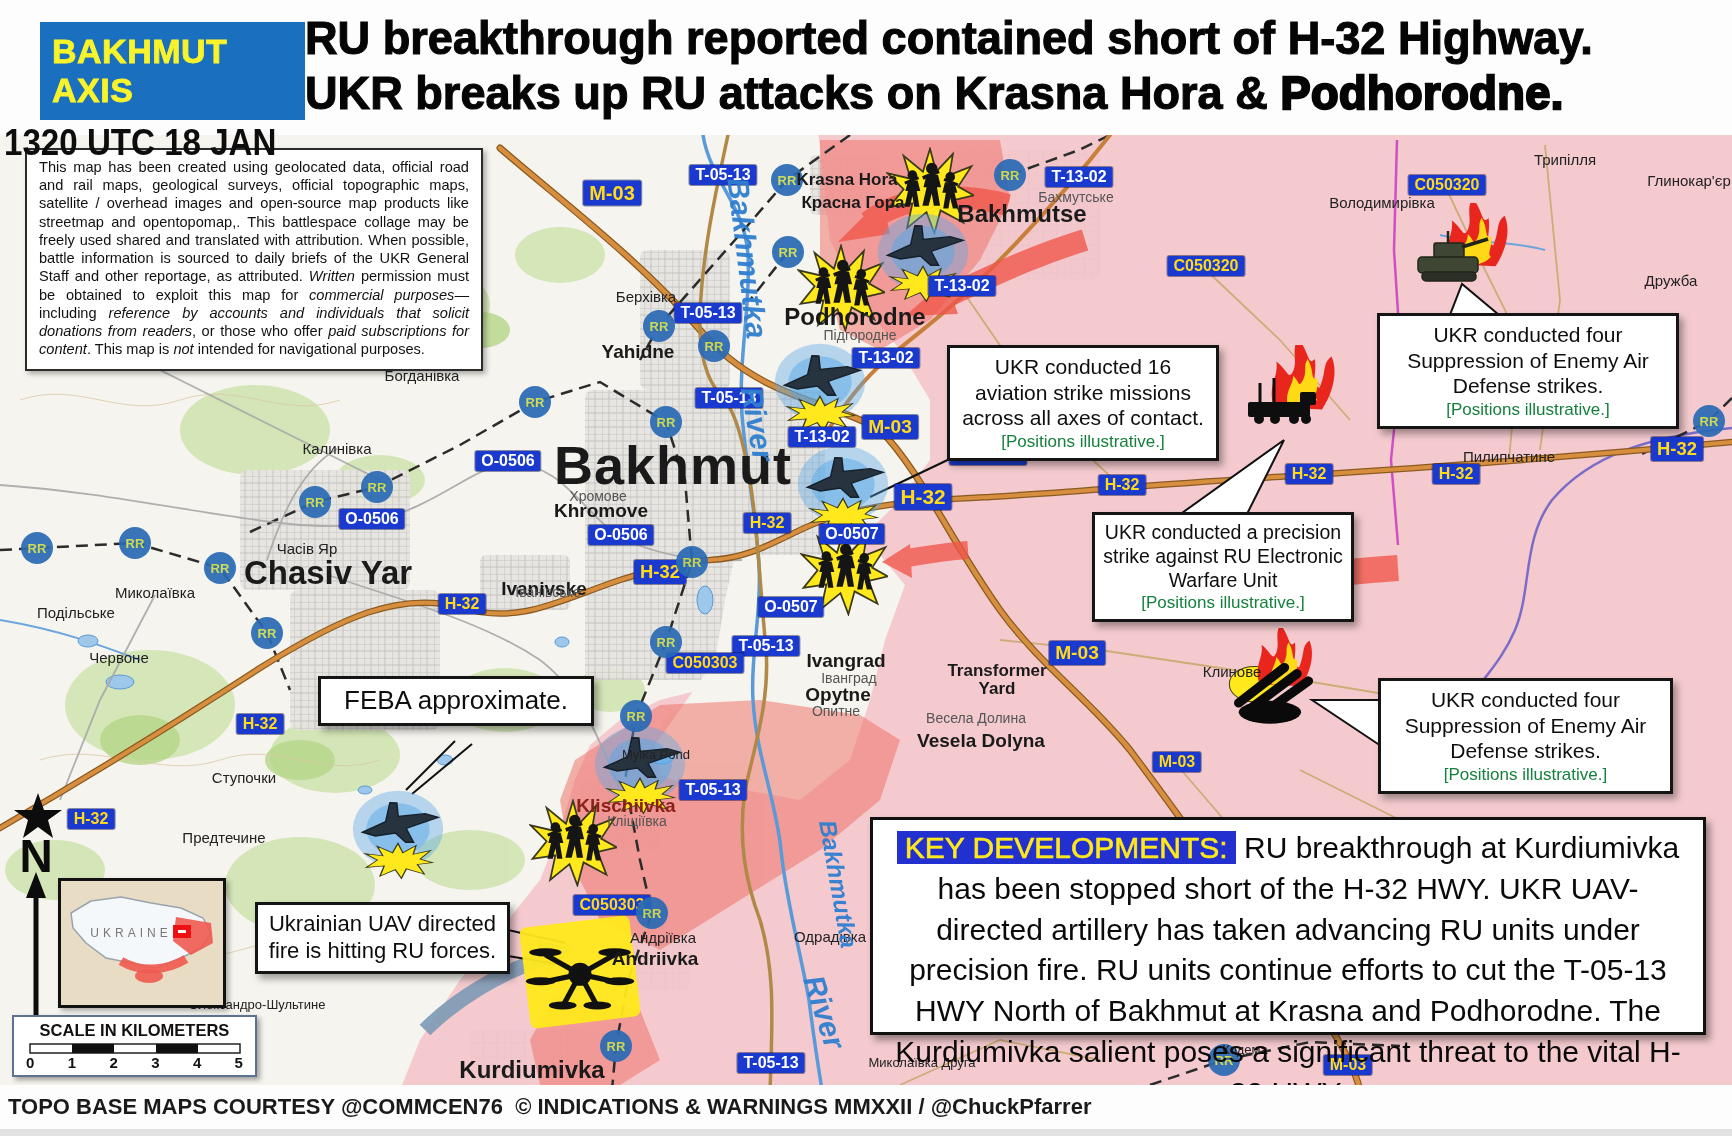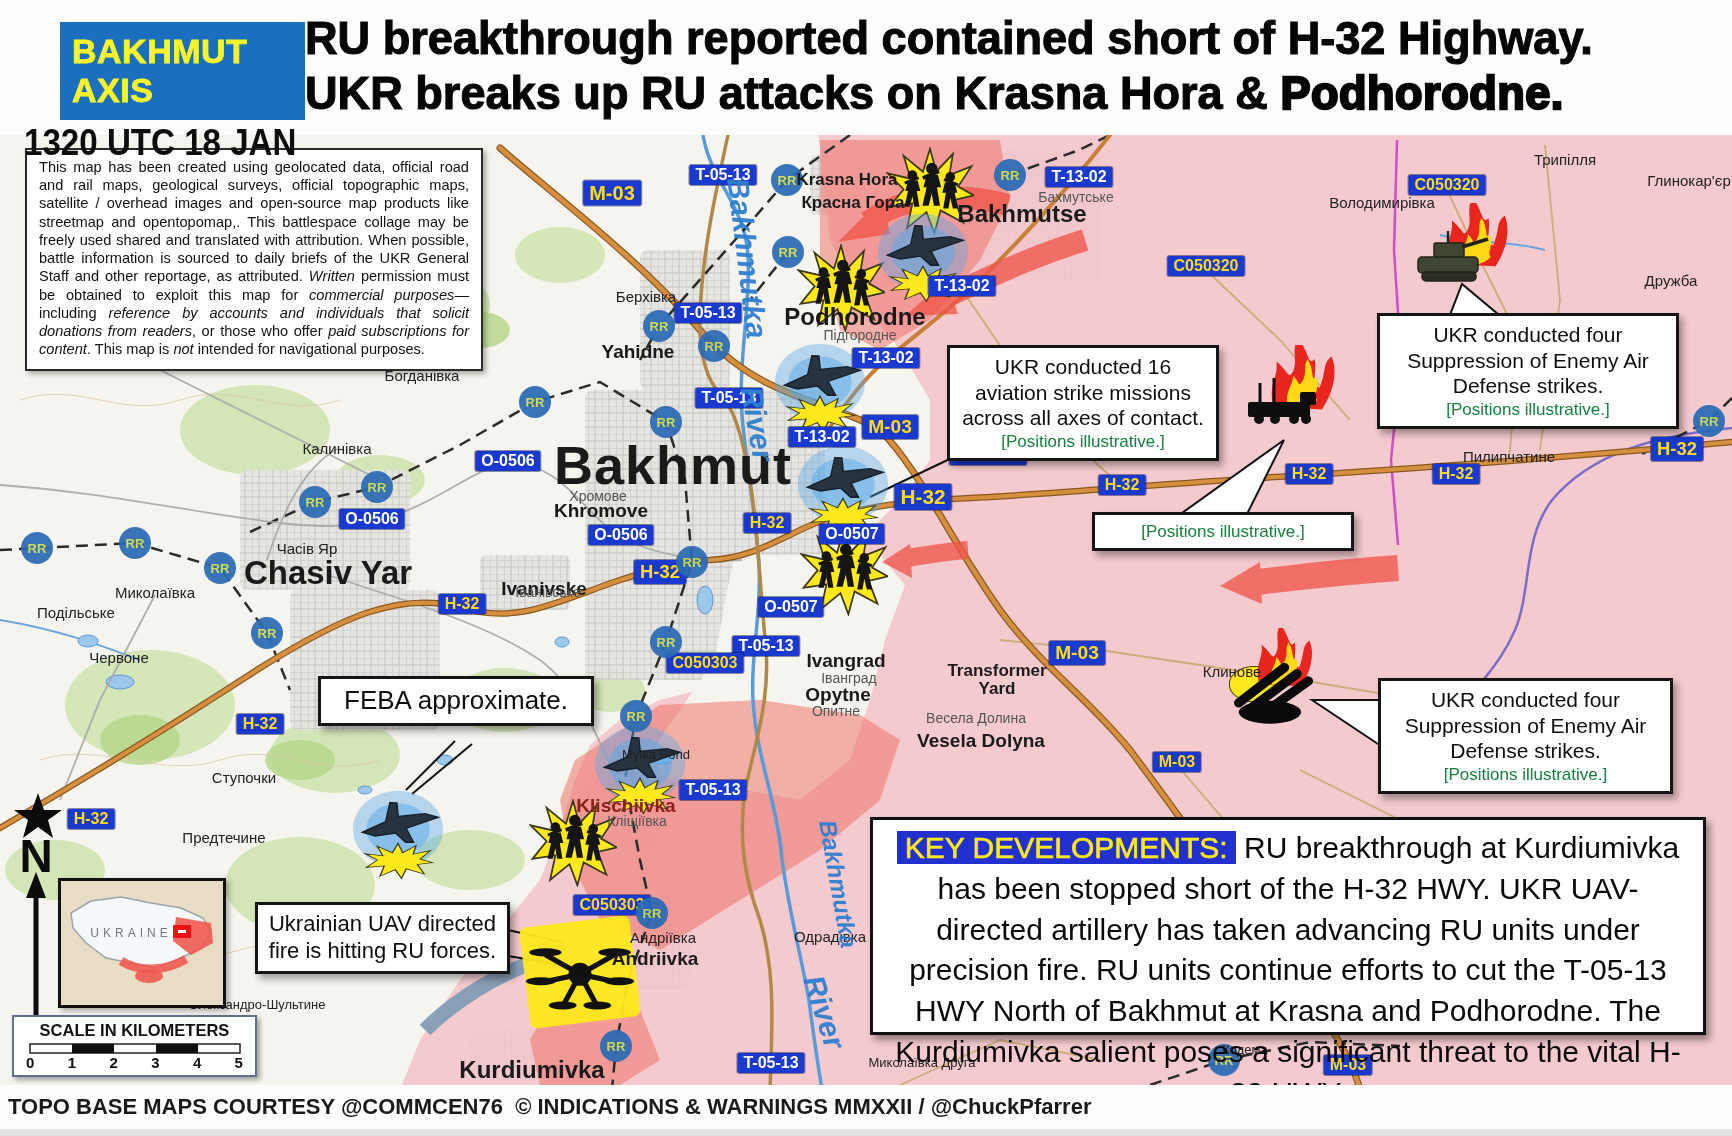--- a/index.html
+++ b/index.html
@@ -1,20 +1,20 @@
 <!DOCTYPE html>
 <html><head>
 <meta charset="utf-8">
 <style>
   html,body{margin:0;padding:0;background:#cfcfcf;}
   .stage{position:relative;width:1732px;height:1136px;background:#f6f4ee;overflow:hidden;
          font-family:"Liberation Sans",sans-serif;outline:1px solid #9a9a9a;}
   
   .hdr{position:absolute;left:0;top:0;width:1732px;height:135px;background:#fdfdfd;z-index:60;display:flex;}
-  .hdr-left{width:305px;padding-left:24px;box-sizing:border-box;}
+  .hdr-left{width:305px;padding-left:4px;box-sizing:border-box;}
   .badge{display:inline-block;margin:22px 0 0 36px;background:#1a6fbe;color: #f8f32b;
          font-size:34px;font-weight:700;letter-spacing:.5px;padding:10px 12px;-webkit-text-stroke:.8px #f8f32b;}
   .tstamp{font-size:36px;font-weight:700;color:#0d0d0d;margin-top:2px;transform:scaleX(.92);transform-origin:left;white-space:nowrap;}
   .hdr-right{flex:1;padding-top:10px;}
   .title1,.title2{font-size:47px;font-weight:700;color:#050505;-webkit-text-stroke:1.1px #050505;
                   white-space:nowrap;transform:scaleX(.96);transform-origin:left;line-height:1.18;}
   .title2 .heavy{-webkit-text-stroke:2.4px #050505;letter-spacing:.5px;}
   
   .map-svg{position:absolute;left:0;top:0;z-index:1;}
   .mi{position:absolute;z-index:12;}
@@ -464,20 +464,21 @@
 
   <div class="co" id="co-aviation">
     <div class="t">UKR conducted 16 aviation strike missions across all axes of contact.</div>
     <div class="sub">[Positions illustrative.]</div>
   </div>
   <div class="co" id="co-sead-n">
     <div class="t">UKR conducted four Suppression of Enemy Air Defense strikes.</div>
     <div class="sub">[Positions illustrative.]</div>
   </div>
   <div class="co" id="co-ew">
+    <div class="t">UKR conducted a precision strike against RU Electronic Warfare Unit</div>
     <div class="sub">[Positions illustrative.]</div>
   </div>
   <div class="co" id="co-sead-s">
     <div class="t">UKR conducted four Suppression of Enemy Air Defense strikes.</div>
     <div class="sub">[Positions illustrative.]</div>
   </div>
   <div class="co" id="co-feba">
     <div class="t">FEBA approximate.</div>
   </div>
   <div class="co" id="co-uav">

